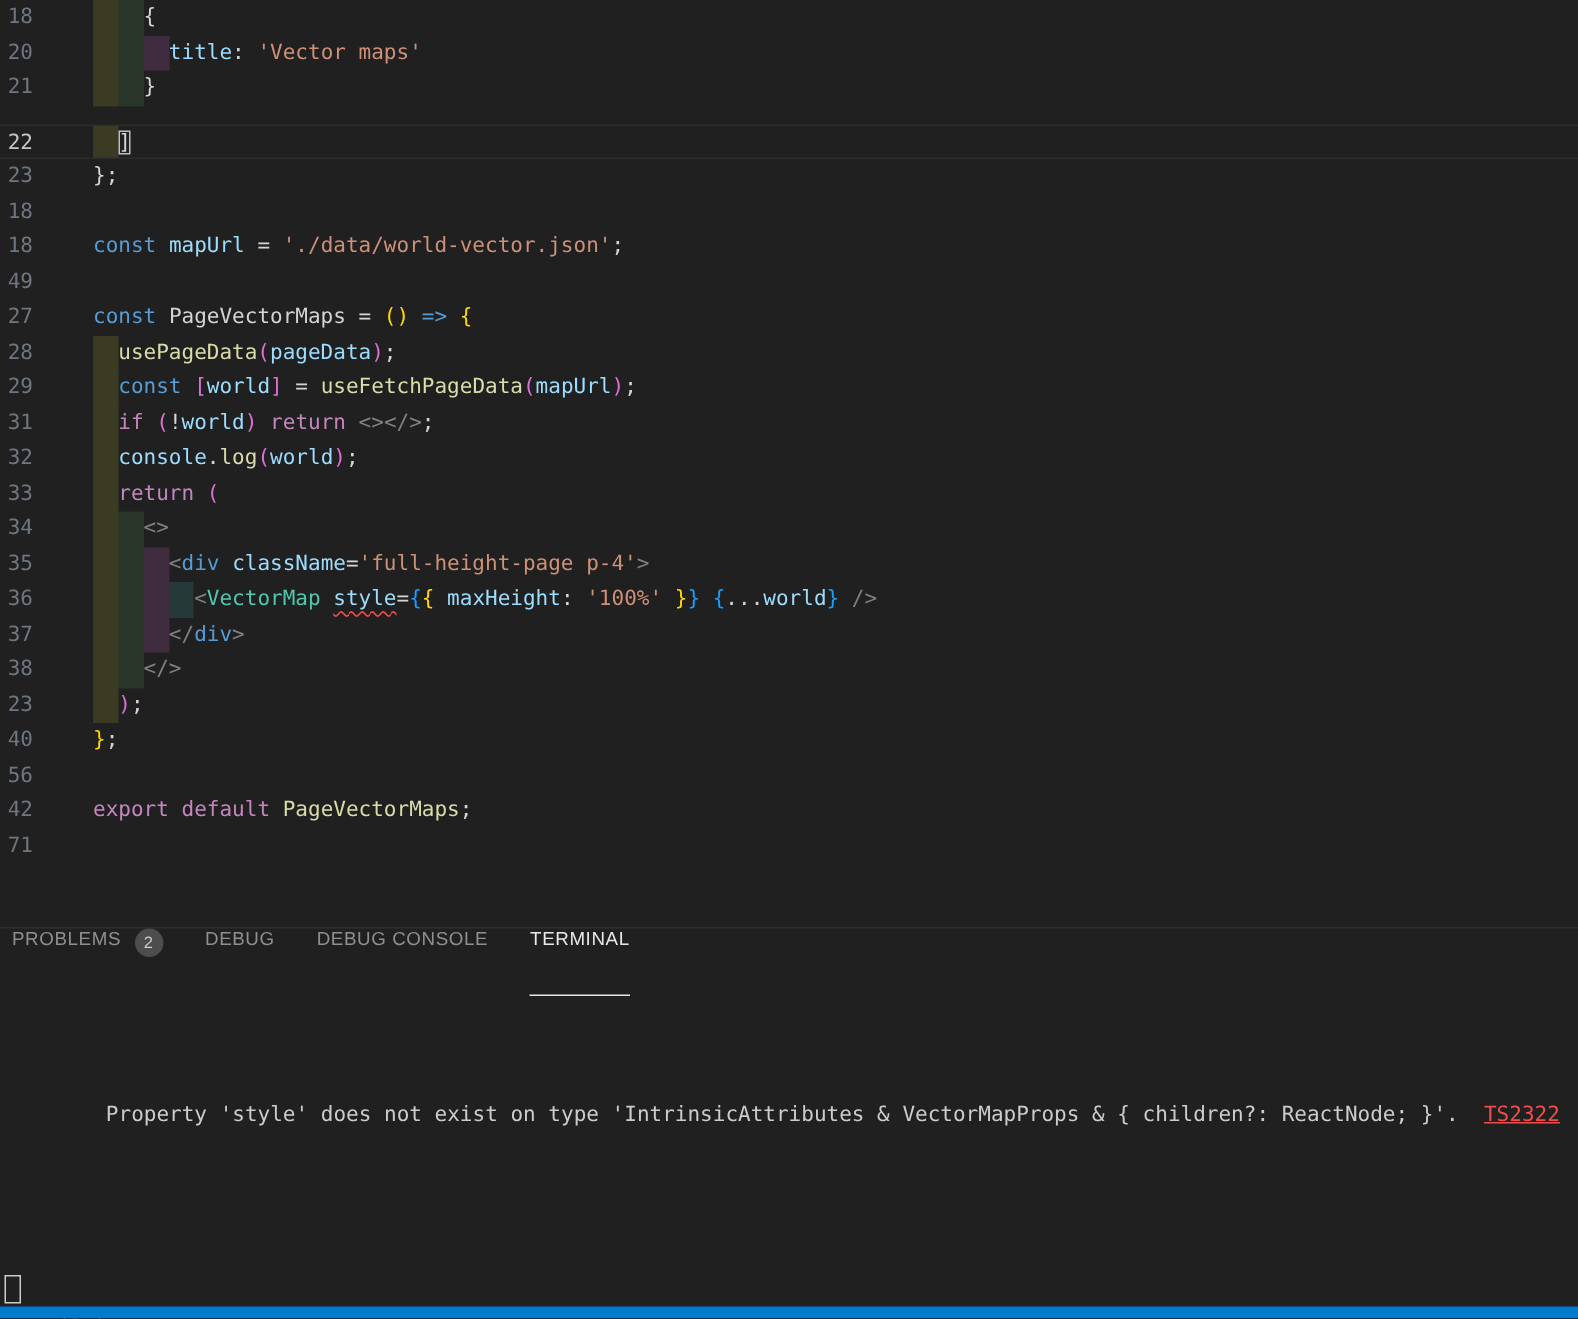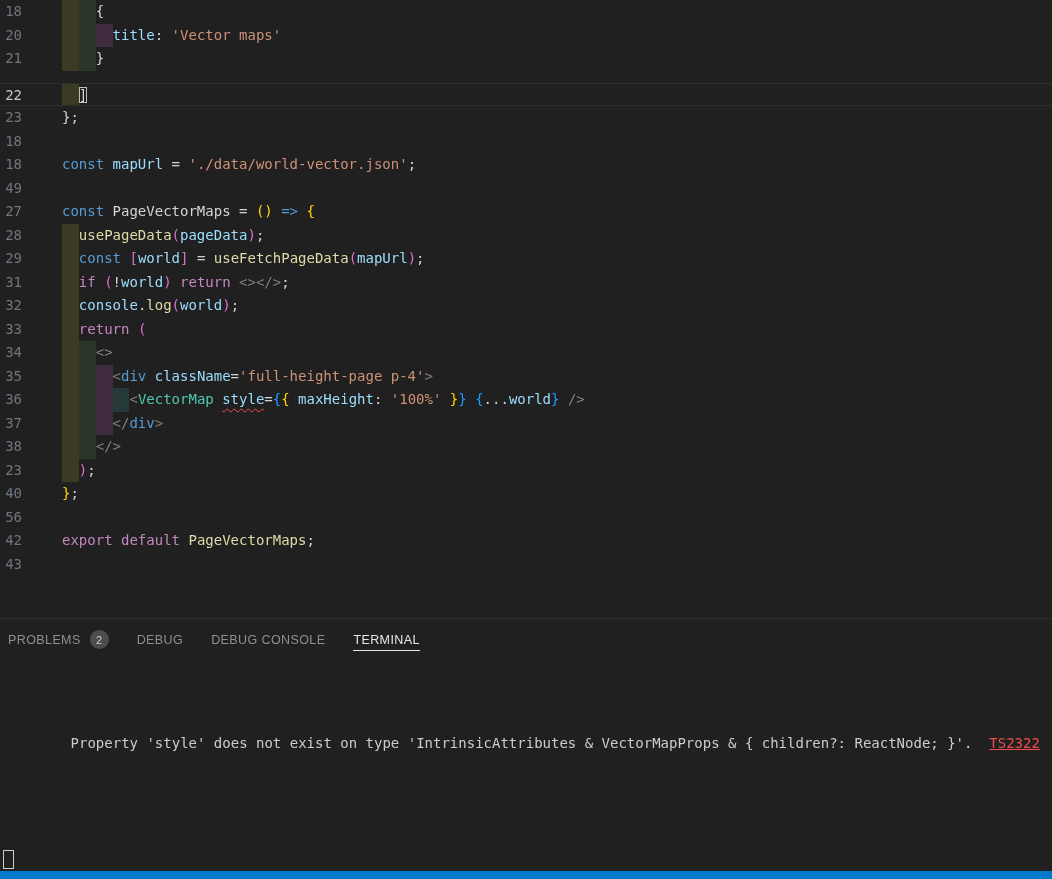--- a/index.html
+++ b/index.html
@@ -24,21 +24,21 @@
   .txt{position:relative;z-index:1;}
   .squiggle{text-decoration:underline;text-decoration-style:wavy;
             text-decoration-color:var(--squiggle,#f14c4c);text-decoration-thickness:1px;
             text-underline-offset:4px;}
   .cursor-box{outline:1px solid var(--cursor-outline,#bfbfbf);outline-offset:-1px;}
 
   
   .panel{position:absolute;top:618px;left:0;right:0;bottom:8px;
          border-top:1px solid var(--panel-border);}
   .panel-tabs{display:flex;align-items:center;height:41px;padding-left:8px;}
-  .tab{display:flex;align-items:center;margin-right:28px;height:100%;cursor:pointer;
+  .tab{display:flex;margin-right:28px;height:100%;cursor:pointer;
        font:12.5px var(--ui-font);letter-spacing:.4px;color:var(--tab-inactive,#8f8f8f);
        position:relative;}
   .tab.active{color:var(--tab-active,#e7e7e7);}
   .tab.active .tab-label{border-bottom:1px solid var(--tab-active,#e7e7e7);
        padding-bottom:3px;margin-bottom:-4px;}
   .badge{display:inline-flex;align-items:center;justify-content:center;
          min-width:19px;height:19px;border-radius:10px;margin-left:9px;
          background:var(--badge-bg,#4d4d4d);color:var(--badge-fg,#cccccc);
          font:11px var(--ui-font);}
   .term{padding:13px 0 0 20px;font:14px/20px var(--code-font);white-space:pre;}
@@ -72,21 +72,21 @@
     <div class="code-line"><span class="ln">33</span><span class="lc"><span class="ind" style="left: 0ch; width: 2ch; background: rgba(255, 255, 64, 0.12);"></span><span class="txt"><span style="color: rgb(212, 212, 212);">  </span><span style="color: rgb(197, 134, 192);">return</span><span style="color: rgb(212, 212, 212);"> </span><span style="color: rgb(218, 112, 214);">(</span></span></span></div>
     <div class="code-line"><span class="ln">34</span><span class="lc"><span class="ind" style="left: 0ch; width: 2ch; background: rgba(255, 255, 64, 0.12);"></span><span class="ind" style="left: 2ch; width: 2ch; background: rgba(127, 255, 127, 0.1);"></span><span class="txt"><span style="color: rgb(212, 212, 212);">    </span><span style="color: rgb(128, 128, 128);">&lt;&gt;</span></span></span></div>
     <div class="code-line"><span class="ln">35</span><span class="lc"><span class="ind" style="left: 0ch; width: 2ch; background: rgba(255, 255, 64, 0.12);"></span><span class="ind" style="left: 2ch; width: 2ch; background: rgba(127, 255, 127, 0.1);"></span><span class="ind" style="left: 4ch; width: 2ch; background: rgba(255, 127, 255, 0.14);"></span><span class="txt"><span style="color: rgb(212, 212, 212);">      </span><span style="color: rgb(128, 128, 128);">&lt;</span><span style="color: rgb(86, 156, 214);">div</span><span style="color: rgb(212, 212, 212);"> </span><span style="color: rgb(156, 220, 254);">className</span><span style="color: rgb(212, 212, 212);">=</span><span style="color: rgb(206, 145, 120);">'full-height-page p-4'</span><span style="color: rgb(128, 128, 128);">&gt;</span></span></span></div>
     <div class="code-line"><span class="ln">36</span><span class="lc"><span class="ind" style="left: 0ch; width: 2ch; background: rgba(255, 255, 64, 0.12);"></span><span class="ind" style="left: 2ch; width: 2ch; background: rgba(127, 255, 127, 0.1);"></span><span class="ind" style="left: 4ch; width: 2ch; background: rgba(255, 127, 255, 0.14);"></span><span class="ind" style="left: 6ch; width: 2ch; background: rgba(79, 236, 236, 0.12);"></span><span class="txt"><span style="color: rgb(212, 212, 212);">        </span><span style="color: rgb(128, 128, 128);">&lt;</span><span style="color: rgb(78, 201, 176);">VectorMap</span><span style="color: rgb(212, 212, 212);"> </span><span class="squiggle" style="color: rgb(156, 220, 254);">style</span><span style="color: rgb(212, 212, 212);">=</span><span style="color: rgb(23, 159, 255);">{</span><span style="color: rgb(255, 215, 0);">{</span><span style="color: rgb(212, 212, 212);"> </span><span style="color: rgb(156, 220, 254);">maxHeight</span><span style="color: rgb(212, 212, 212);">:</span><span style="color: rgb(212, 212, 212);"> </span><span style="color: rgb(206, 145, 120);">'100%'</span><span style="color: rgb(212, 212, 212);"> </span><span style="color: rgb(255, 215, 0);">}</span><span style="color: rgb(23, 159, 255);">}</span><span style="color: rgb(212, 212, 212);"> </span><span style="color: rgb(23, 159, 255);">{</span><span style="color: rgb(212, 212, 212);">...</span><span style="color: rgb(156, 220, 254);">world</span><span style="color: rgb(23, 159, 255);">}</span><span style="color: rgb(212, 212, 212);"> </span><span style="color: rgb(128, 128, 128);">/&gt;</span></span></span></div>
     <div class="code-line"><span class="ln">37</span><span class="lc"><span class="ind" style="left: 0ch; width: 2ch; background: rgba(255, 255, 64, 0.12);"></span><span class="ind" style="left: 2ch; width: 2ch; background: rgba(127, 255, 127, 0.1);"></span><span class="ind" style="left: 4ch; width: 2ch; background: rgba(255, 127, 255, 0.14);"></span><span class="txt"><span style="color: rgb(212, 212, 212);">      </span><span style="color: rgb(128, 128, 128);">&lt;/</span><span style="color: rgb(86, 156, 214);">div</span><span style="color: rgb(128, 128, 128);">&gt;</span></span></span></div>
     <div class="code-line"><span class="ln">38</span><span class="lc"><span class="ind" style="left: 0ch; width: 2ch; background: rgba(255, 255, 64, 0.12);"></span><span class="ind" style="left: 2ch; width: 2ch; background: rgba(127, 255, 127, 0.1);"></span><span class="txt"><span style="color: rgb(212, 212, 212);">    </span><span style="color: rgb(128, 128, 128);">&lt;/&gt;</span></span></span></div>
     <div class="code-line"><span class="ln">23</span><span class="lc"><span class="ind" style="left: 0ch; width: 2ch; background: rgba(255, 255, 64, 0.12);"></span><span class="txt"><span style="color: rgb(212, 212, 212);">  </span><span style="color: rgb(218, 112, 214);">)</span><span style="color: rgb(212, 212, 212);">;</span></span></span></div>
     <div class="code-line"><span class="ln">40</span><span class="lc"><span class="txt"><span style="color: rgb(255, 215, 0);">}</span><span style="color: rgb(212, 212, 212);">;</span></span></span></div>
     <div class="code-line"><span class="ln">56</span><span class="lc"><span class="txt"></span></span></div>
     <div class="code-line"><span class="ln">42</span><span class="lc"><span class="txt"><span style="color: rgb(197, 134, 192);">export</span><span style="color: rgb(212, 212, 212);"> </span><span style="color: rgb(197, 134, 192);">default</span><span style="color: rgb(212, 212, 212);"> </span><span style="color: rgb(220, 220, 170);">PageVectorMaps</span><span style="color: rgb(212, 212, 212);">;</span></span></span></div>
-    <div class="code-line"><span class="ln">43</span><span class="lc"><span class="txt"></span></span></div>
+    <div class="code-line"><span class="ln">71</span><span class="lc"><span class="txt"></span></span></div>
   </div>
 
 <div class="panel">
   <div class="panel-tabs" id="panel-tabs">
       <div class="tab">
         <span class="tab-label">PROBLEMS</span>
         <span class="badge">2</span>
       </div>
       <div class="tab">
         <span class="tab-label">DEBUG</span>

